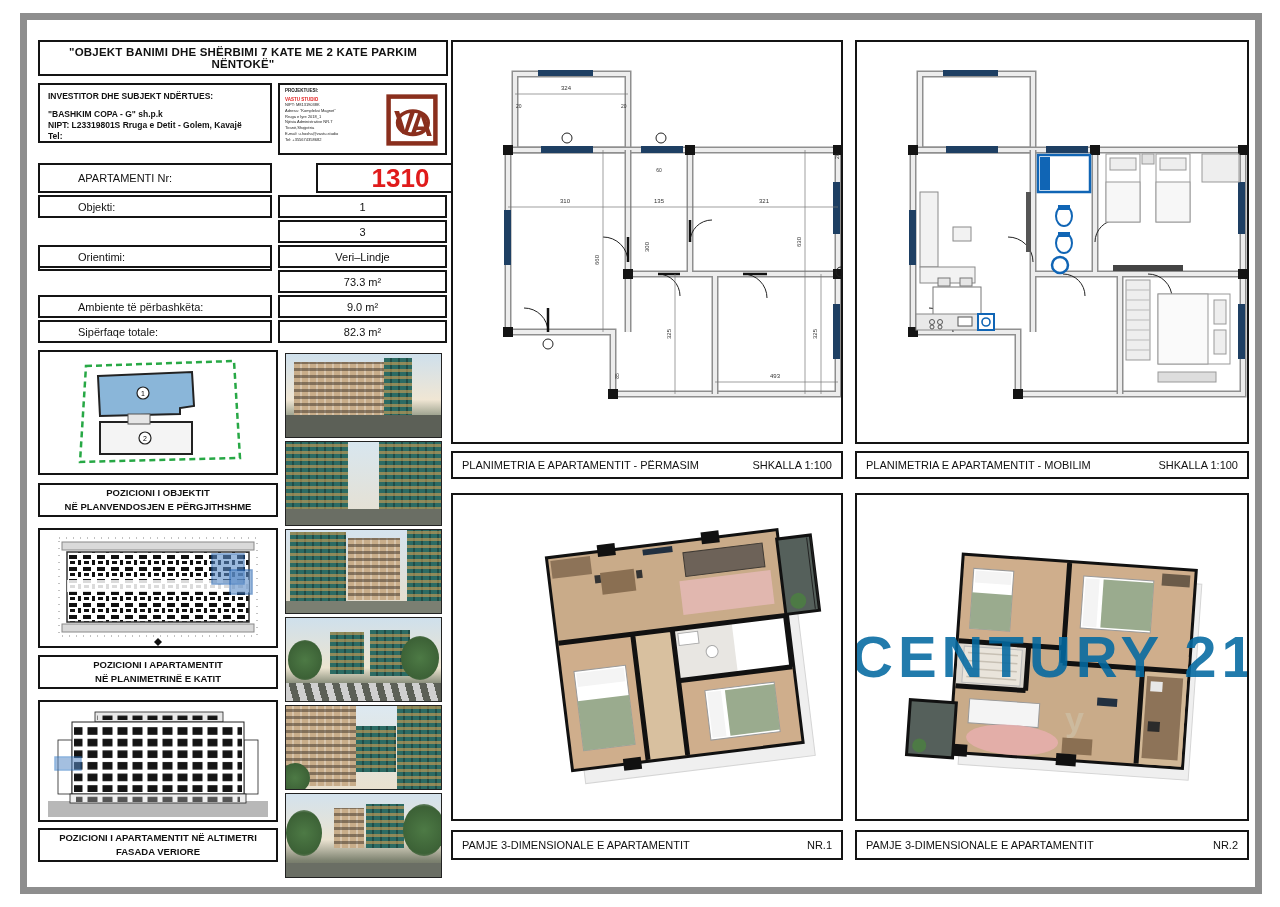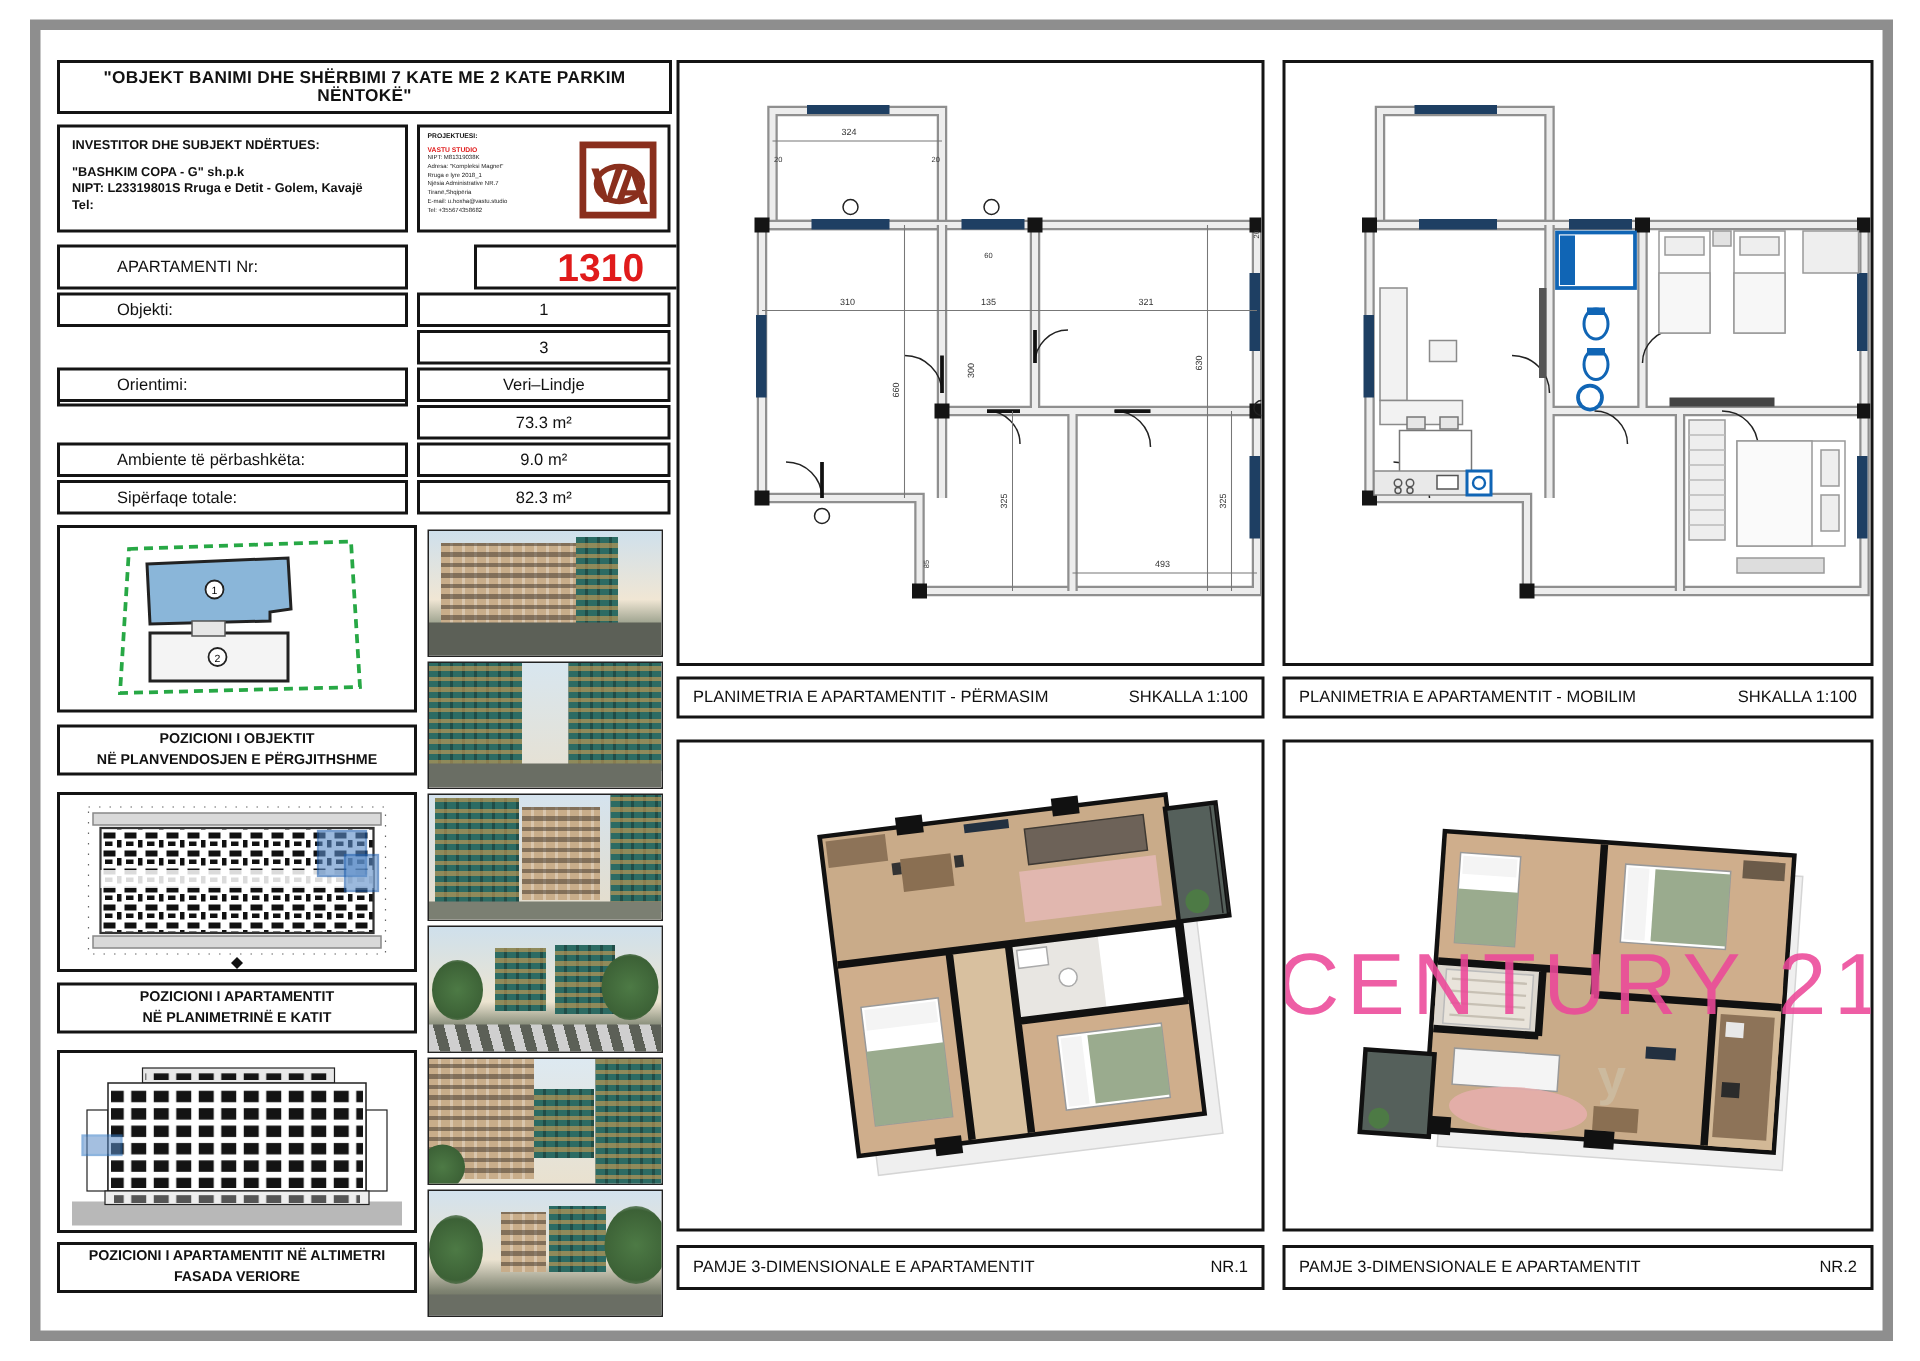--- a/index.html
+++ b/index.html
@@ -28,42 +28,42 @@
   .bld{position:absolute;}
   .win-teal{background-color:#2c6b63;background-image:
     repeating-linear-gradient(0deg,rgba(0,0,0,0) 0 4px,rgba(224,164,84,.55) 4px 7px),
     repeating-linear-gradient(90deg,rgba(0,0,0,0) 0 6px,rgba(0,0,0,.28) 6px 8px);}
   .win-tan{background-color:#c8ad8a;background-image:
     repeating-linear-gradient(0deg,rgba(0,0,0,0) 0 4px,rgba(60,50,40,.5) 4px 7px),
     repeating-linear-gradient(90deg,rgba(0,0,0,0) 0 6px,rgba(255,255,255,.3) 6px 8px);}
   .ground{position:absolute;left:0;right:0;bottom:0;}
   .tree{position:absolute;border-radius:50%;background:radial-gradient(circle,#4d7a45 0%,#3c6136 70%,rgba(60,97,54,0) 100%);}
   .img-panel{overflow:hidden;}
-  .watermark{position:absolute;left:-6px;top:128px;font-weight:normal;font-size:58px;
-             letter-spacing:5px;color:#ec4899;opacity:.88;white-space:nowrap;z-index:5;}
+  .watermark{position:absolute;left:-6px;top:128px;font-weight:bold;font-size:58px;
+             letter-spacing:5px;color:#0369a1;opacity:.88;white-space:nowrap;z-index:5;}
   .watermark-small{position:absolute;left:208px;top:205px;font-weight:bold;font-size:34px;
              color:#cfc4ad;opacity:.6;z-index:5;}
   svg text{font-family:"Liberation Sans",sans-serif;}
   .dim{font-size:6px;fill:#333;}
   .wallA{stroke:#8f8f8f;stroke-width:7;fill:none;}
   .wallB{stroke:#ededed;stroke-width:4;fill:none;}
   .thin{stroke:#222;stroke-width:1;fill:none;}
   .dimline{stroke:#777;stroke-width:.7;}
 </style>
 </head>
 <body>
 
 <div id="page">
   <div class="sheet-frame"></div>
 
   <div class="bx center" style="left:38px;top:40px;width:410px;height:36px;">
     <span class="header-title">"OBJEKT BANIMI DHE SHËRBIMI 7 KATE ME 2 KATE PARKIM NËNTOKË"</span>
   </div>
 
-  <div class="bx" style="left:38px;top:83px;width:234px;height:72px;">
+  <div class="bx" style="left:38px;top:83px;width:234px;height:60px;">
     <div class="inv-head">INVESTITOR DHE SUBJEKT NDËRTUES:</div>
     <div class="inv-line">"BASHKIM COPA - G" sh.p.k</div>
     <div class="inv-line">NIPT: L23319801S Rruga e Detit - Golem, Kavajë</div>
     <div class="inv-line">Tel:</div>
   </div>
 
   <div class="bx" style="left:278px;top:83px;width:169px;height:72px;">
     <div class="des-col">
       <div class="des-head">PROJEKTUESI:</div>
       <div class="des-name">VASTU STUDIO</div>

